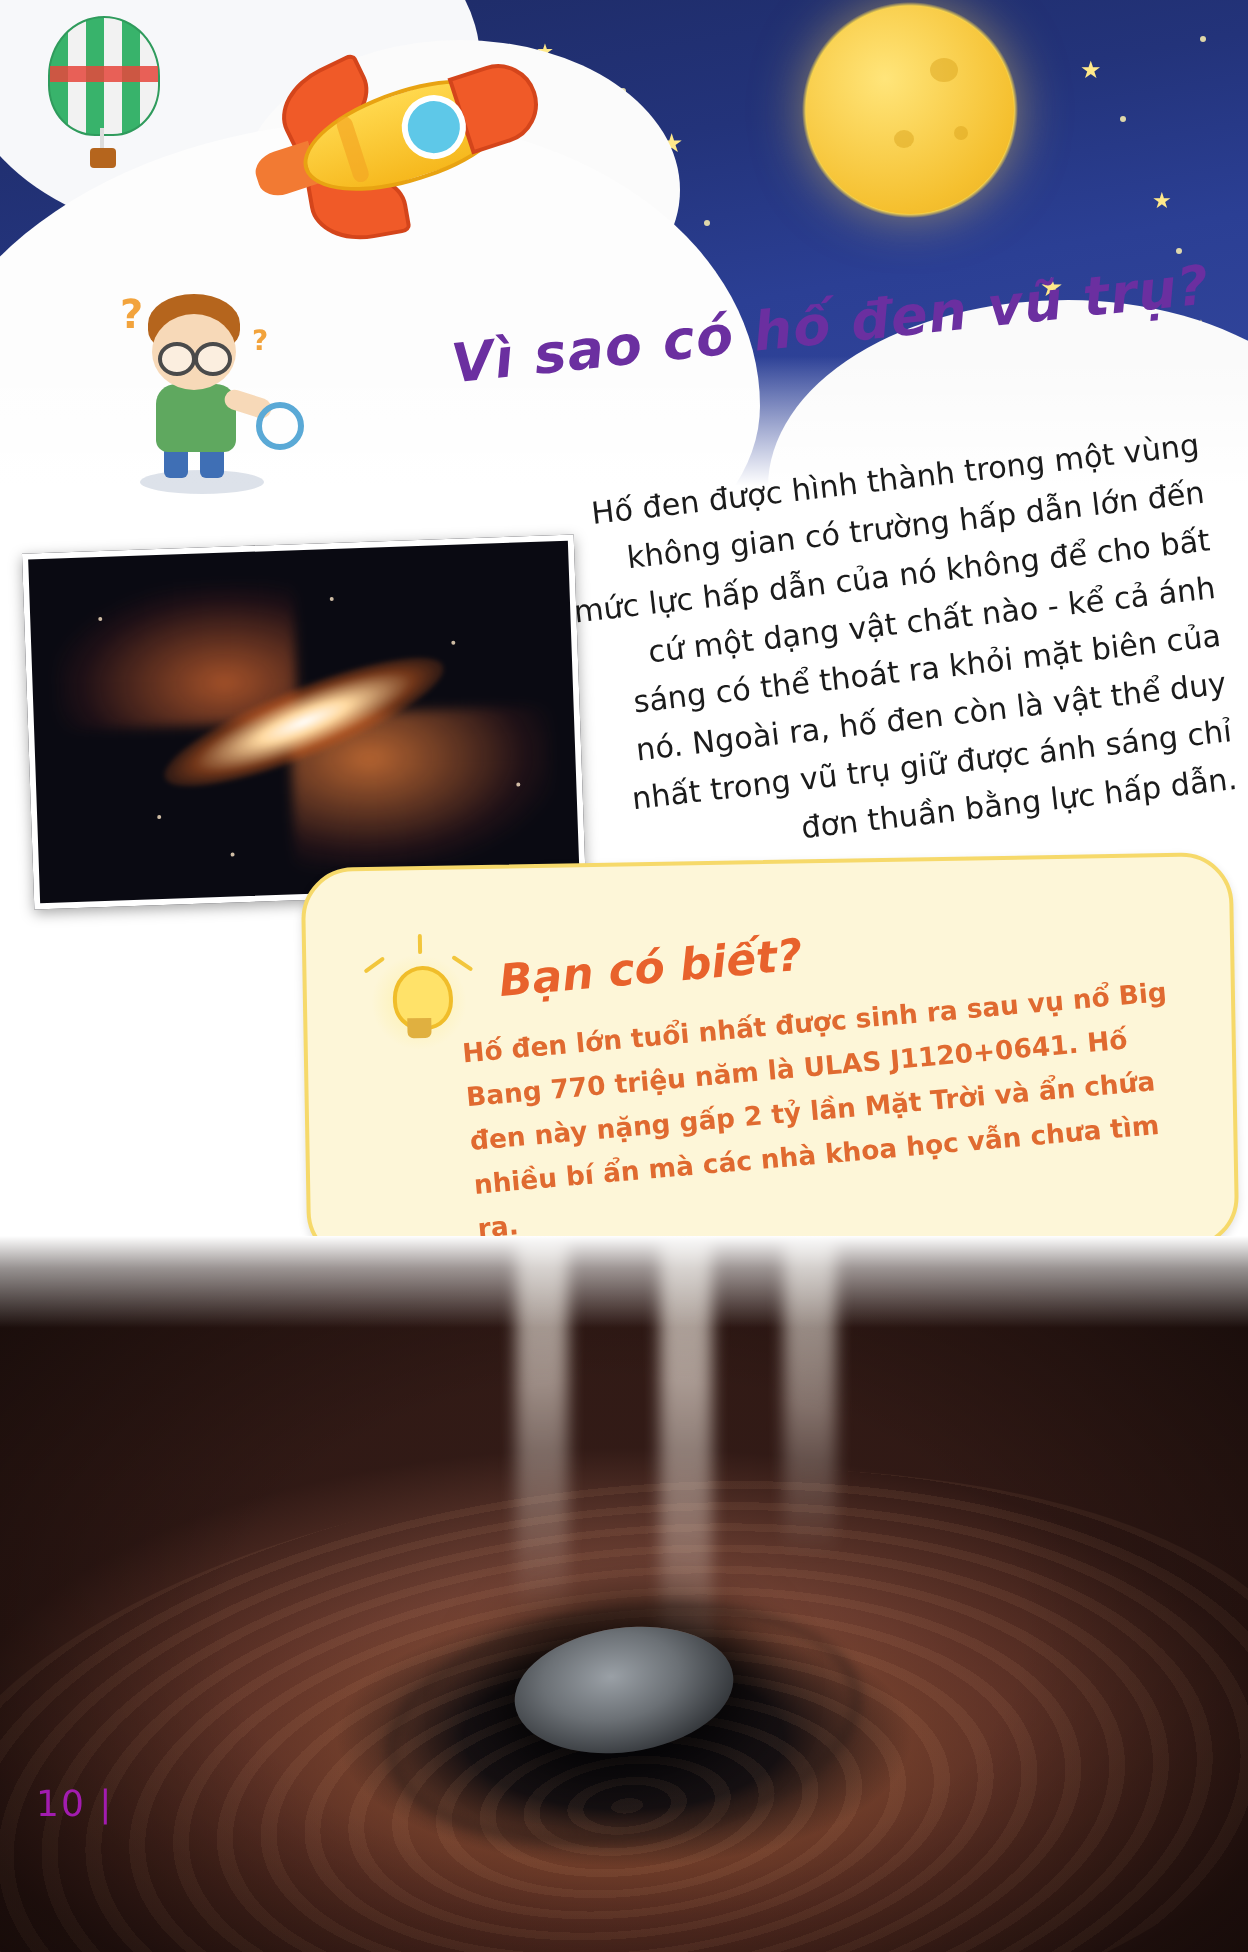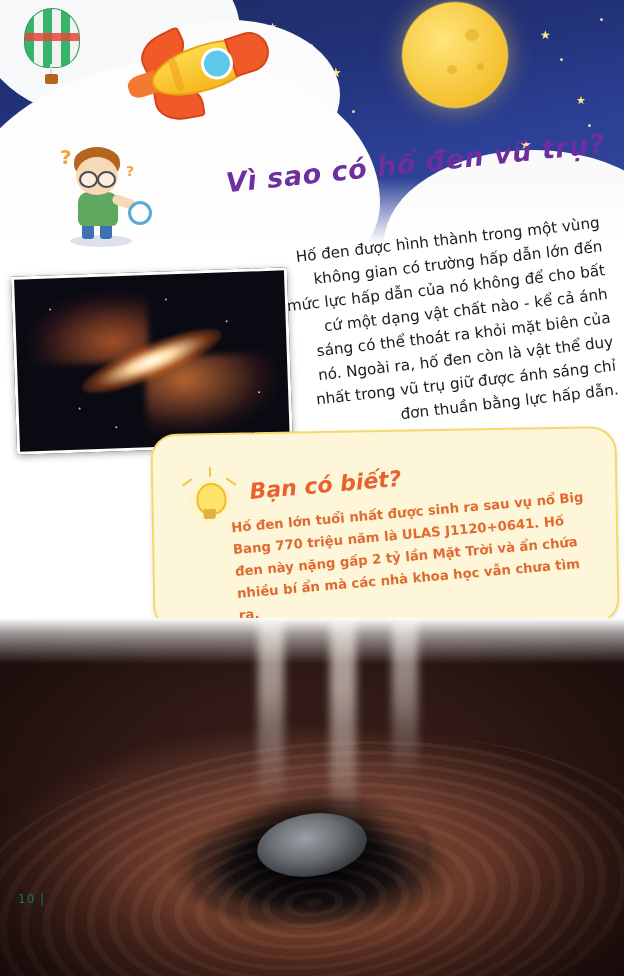--- a/index.html
+++ b/index.html
@@ -226,21 +226,21 @@
     filter:blur(3px);
   }
   .bp-vig{
     position:absolute;inset:0;
     background:radial-gradient(ellipse at 50% 55%, rgba(0,0,0,0) 45%, rgba(0,0,0,.55) 100%);
   }
 
   
   .pagenum{
     position:absolute;left:18px;top:892px;
-    color:#0f766e;font-size:12px;letter-spacing:1px;
+    color:#a21caf;font-size:18px;letter-spacing:1px;
   }
 </style>
 </head>
 <body>
 
 <div class="page">
 
   <div class="sky">
     <div class="moon">
       <div class="crater" style="left:62px;top:26px;width:14px;height:12px;"></div>

